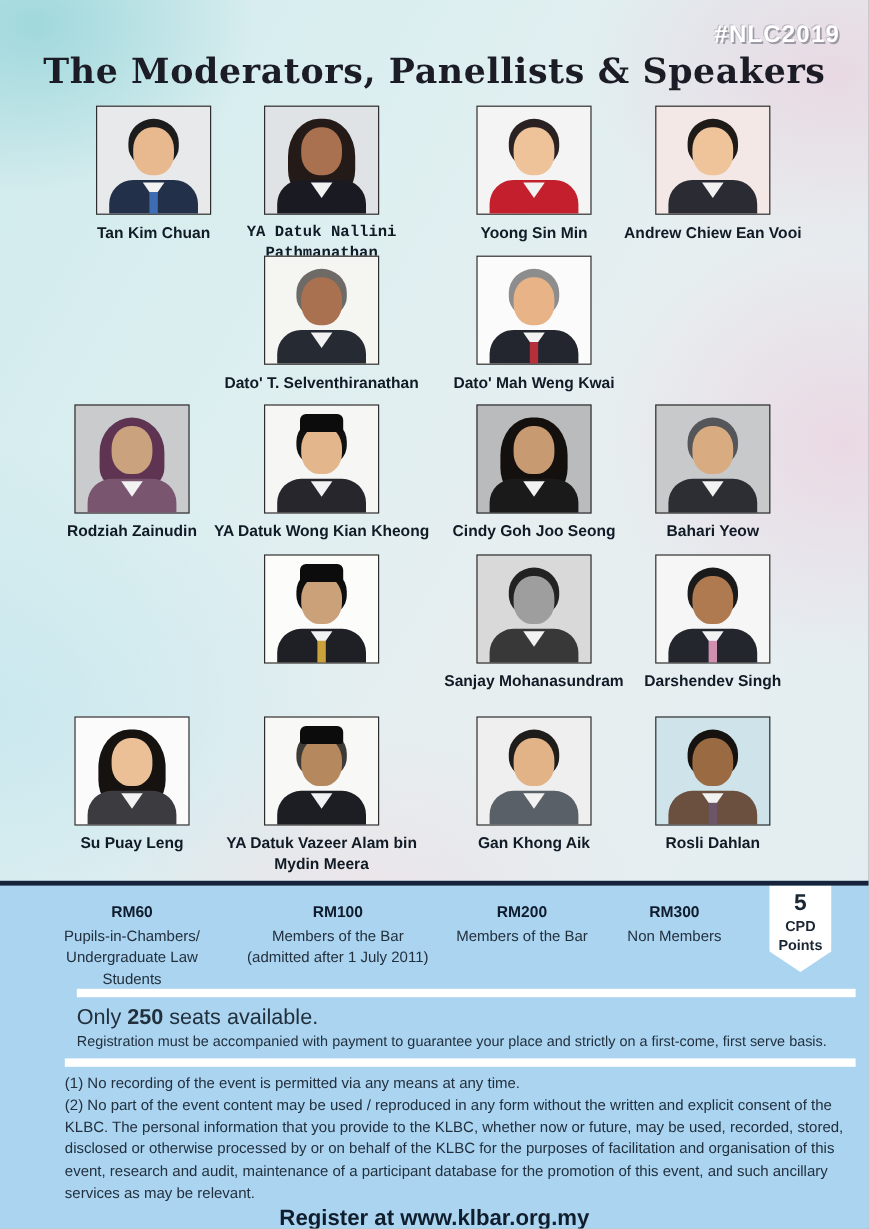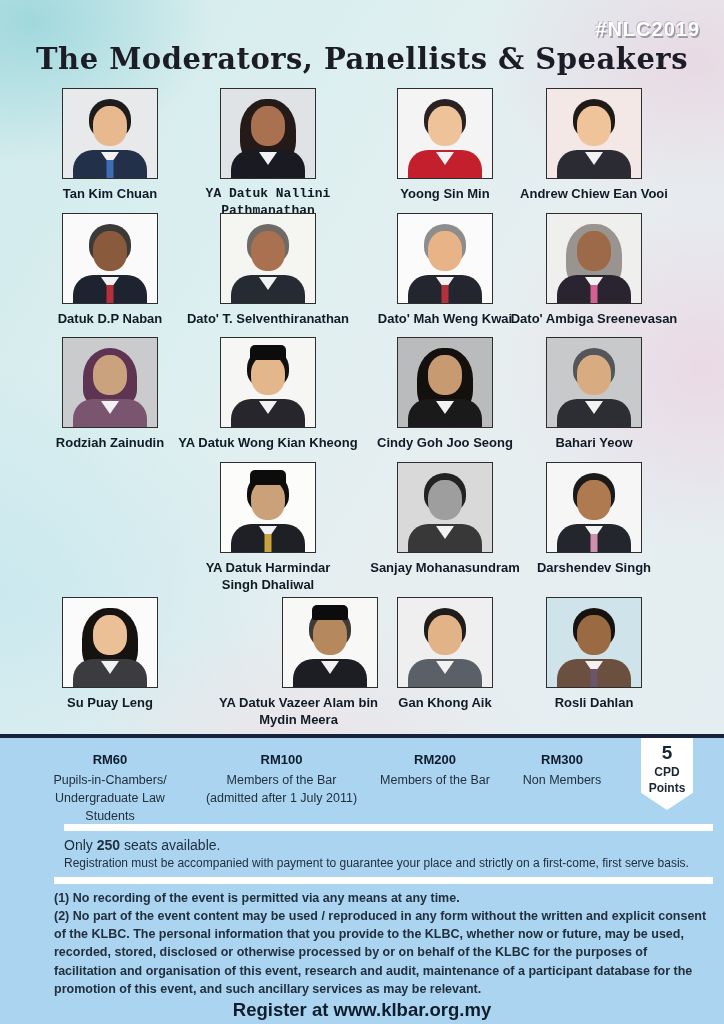--- a/index.html
+++ b/index.html
@@ -66,36 +66,36 @@
   .cpd-ribbon{
     position:absolute; top:0; left:641px; width:52px; height:72px; background:#ffffff;
     clip-path:polygon(0 0,100% 0,100% 76%,50% 100%,0 76%);
     text-align:center; color:#1b2633; z-index:5;
   }
   .cpd-value{ font-size:19px; font-weight:bold; margin-top:4px; }
   .cpd-unit, .cpd-label{ font-size:12px; font-weight:bold; line-height:1.35; }
   .bar{ height:7px; background:#ffffff; }
   .bar1{ margin:0 11px 0 64px; }
   .bar2{ margin:7px 11px 0 54px; }
-  .seats-line{ margin:6px 10px 0 64px; font-size:14px; color:#22303e; }
+  .seats-line{ margin:6px 10px 0 64px; font-size:18px; color:#22303e; }
   .reg-line{ margin:3px 0 0 64px; font-size:12px; color:#22303e; white-space:nowrap; }
-  #terms{ margin:5px 14px 0 54px; font-size:12.5px; color:#22303e; line-height:1.45;font-weight:bold; }
+  #terms{ margin:5px 14px 0 54px; font-size:12.5px; color:#22303e; line-height:1.45; }
   #terms p{ margin:0; }
   .register-cta{ text-align:center; font-size:18.5px; font-weight:bold; color:#101d2c; margin-top:1px; }
 </style>
 </head>
 <body>
 
 <div class="poster">
   <div class="main">
     <div class="hashtag" style="color: rgb(255, 255, 255);">#NLC2019</div>
     <h1 class="title" style="color: rgb(28, 28, 38);">The Moderators, Panellists &amp; Speakers</h1>
     <div id="speaker-rows">
         <div class="speaker-row" style="height: 125px;">
-          <div class="speaker-cell" style="left: 110px;">
+          <div class="speaker-cell" style="left: 128px;">
     <div class="photo style-short has-accent" style="--pbg: #e8e9eb; --hair: #1c1c1c; --skin: #e8b98f; --suit: #22304a; --accent: #3f6db4;">
       <div class="av-hair"></div>
       <div class="av-head"></div>
 
       <div class="av-body"></div>
       <div class="av-tie"></div>
     </div>
     <div class="speaker-name">Tan Kim Chuan</div>
   </div>
           <div class="speaker-cell" style="left: 268px; font-family: Liberation Mono, monospace;">
@@ -123,59 +123,39 @@
       <div class="av-hair"></div>
       <div class="av-head"></div>
 
       <div class="av-body"></div>
 
     </div>
     <div class="speaker-name">Andrew Chiew Ean Vooi</div>
   </div>
         </div>
         <div class="speaker-row" style="height: 124px;">
-          <div class="speaker-cell" style="left: 110px;">
-    <div class="photo style-short has-accent" style="--pbg: #fafafa; --hair: #3c3a38; --skin: #8a5a3c; --suit: #1d2430; --accent: #b5303a;">
-      <div class="av-hair"></div>
-      <div class="av-head"></div>
-
-      <div class="av-body"></div>
-      <div class="av-tie"></div>
-    </div>
-    <div class="speaker-name">Datuk D.P Naban</div>
-  </div>
           <div class="speaker-cell" style="left: 268px;">
     <div class="photo style-short" style="--pbg: #f5f5f2; --hair: #6e6a66; --skin: #a9714f; --suit: #262b33;">
       <div class="av-hair"></div>
       <div class="av-head"></div>
 
       <div class="av-body"></div>
 
     </div>
     <div class="speaker-name">Dato' T. Selventhiranathan</div>
   </div>
           <div class="speaker-cell" style="left: 445px;">
     <div class="photo style-short has-accent" style="--pbg: #fbfbfb; --hair: #8d8d8d; --skin: #e9b388; --suit: #23262e; --accent: #b5303a;">
       <div class="av-hair"></div>
       <div class="av-head"></div>
 
       <div class="av-body"></div>
       <div class="av-tie"></div>
     </div>
     <div class="speaker-name">Dato' Mah Weng Kwai</div>
-  </div>
-          <div class="speaker-cell" style="left: 594px;">
-    <div class="photo style-long has-accent" style="--pbg: #efefed; --hair: #9a9490; --skin: #9c6a48; --suit: #2a2330; --accent: #d45f93;">
-      <div class="av-hair"></div>
-      <div class="av-head"></div>
-
-      <div class="av-body"></div>
-      <div class="av-tie"></div>
-    </div>
-    <div class="speaker-name">Dato' Ambiga Sreenevasan</div>
   </div>
         </div>
         <div class="speaker-row" style="height: 125px;">
           <div class="speaker-cell" style="left: 110px;">
     <div class="photo style-hijab" style="--pbg: #c9cbcd; --hair: #5e3452; --skin: #caa27e; --suit: #7a5570;">
       <div class="av-hair"></div>
       <div class="av-head"></div>
 
       <div class="av-body"></div>
 
@@ -215,22 +195,20 @@
         </div>
         <div class="speaker-row" style="height: 135px;">
           <div class="speaker-cell" style="left: 268px;">
     <div class="photo style-short has-hat has-accent" style="--pbg: #fcfcfa; --hair: #0e0e0e; --skin: #caa178; --suit: #1f1f26; --accent: #c9a23c;">
       <div class="av-hair"></div>
       <div class="av-head"></div>
       <div class="av-hat"></div>
       <div class="av-body"></div>
       <div class="av-tie"></div>
     </div>
-    <div class="speaker-name">YA Datuk Harmindar
-Singh Dhaliwal</div>
   </div>
           <div class="speaker-cell" style="left: 445px;">
     <div class="photo style-short" style="--pbg: #d9d9d9; --hair: #222222; --skin: #9e9e9e; --suit: #383838;">
       <div class="av-hair"></div>
       <div class="av-head"></div>
 
       <div class="av-body"></div>
 
     </div>
     <div class="speaker-name">Sanjay Mohanasundram</div>
@@ -250,21 +228,21 @@
           <div class="speaker-cell" style="left: 110px;">
     <div class="photo style-long" style="--pbg: #fbfbfb; --hair: #161210; --skin: #ecc096; --suit: #3b3b40;">
       <div class="av-hair"></div>
       <div class="av-head"></div>
 
       <div class="av-body"></div>
 
     </div>
     <div class="speaker-name">Su Puay Leng</div>
   </div>
-          <div class="speaker-cell" style="left: 268px; align-items: flex-end;">
+          <div class="speaker-cell" style="left: 268px;">
     <div class="photo style-short has-hat" style="--pbg: #f8f8f6; --hair: #3e3a36; --skin: #b5885e; --suit: #1d1d24;">
       <div class="av-hair"></div>
       <div class="av-head"></div>
       <div class="av-hat"></div>
       <div class="av-body"></div>
 
     </div>
     <div class="speaker-name">YA Datuk Vazeer Alam bin
 Mydin Meera</div>
   </div>

